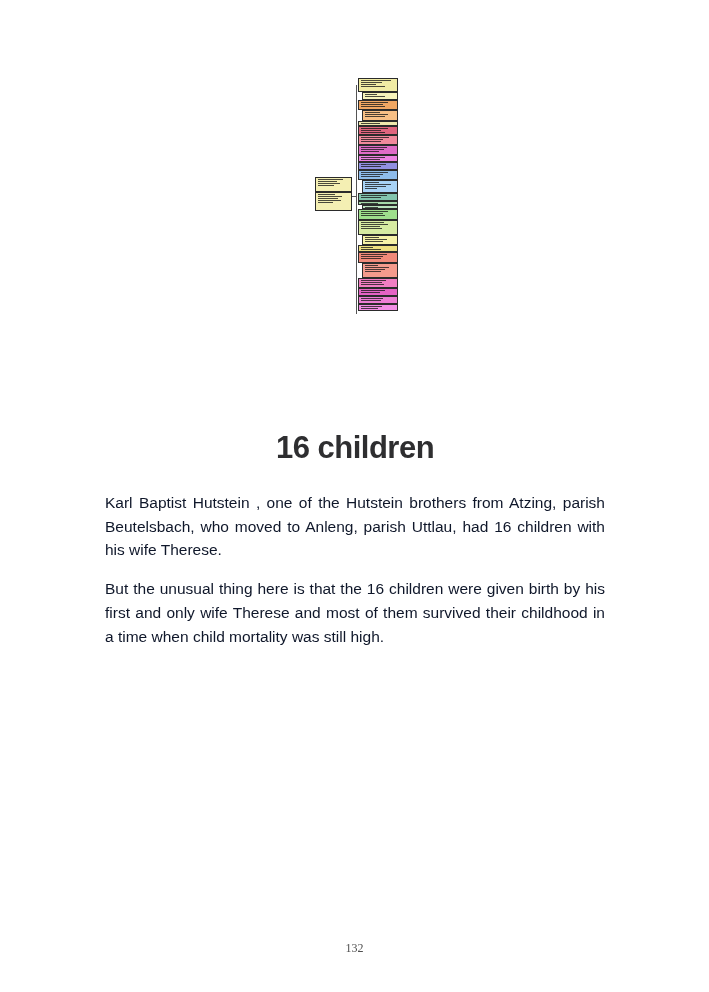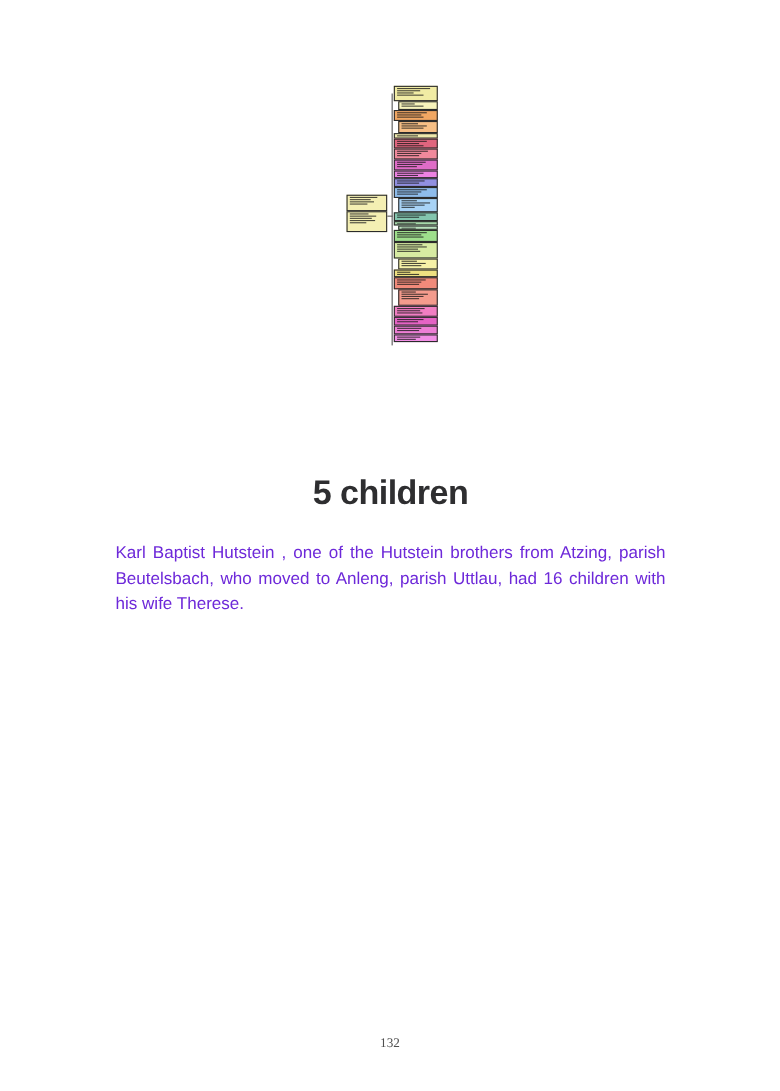--- a/index.html
+++ b/index.html
@@ -31,21 +31,21 @@
     position:absolute;left:105px;top:429px;width:500px;
   }
   .title{
     margin:0 0 24px 0;
     font-size:31px;line-height:38px;font-weight:700;
     color:#2e2e30;text-align:center;letter-spacing:-0.5px;
   }
   .body-text p{
     margin:0 0 15px 0;
     font-size:15.5px;line-height:23.7px;
-    color:#6d28d9;
+    color:#0f172a;
     text-align:justify;
   }
   .pagenum{
     position:absolute;left:0;top:941px;width:709px;
     text-align:center;
     font-family:"Liberation Serif", serif;
     font-size:12px;color:#4f4f4f;
   }
 </style>
 </head>
@@ -184,21 +184,22 @@
           <div class="tline" style="width: 58%;"></div>
         </div>
         <div class="pbox" style="background: rgb(242, 142, 229); height: 7px; border-color: rgb(43, 43, 43);">
           <div class="tline" style="width: 62%;"></div>
           <div class="tline" style="width: 50%;"></div>
         </div>
       </div>
   </div>
 
   <div class="text-block">
-    <h1 class="title">5 children</h1>
+    <h1 class="title">16 children</h1>
     <div class="body-text">
       <p>Karl Baptist Hutstein , one of the Hutstein brothers from Atzing, parish Beutelsbach, who moved to Anleng, parish Uttlau, had 16 children with his wife Therese.</p>
+      <p>But the unusual thing here is that the 16 children were given birth by his first and only wife Therese and most of them survived their childhood in a time when child mortality was still high.</p>
     </div>
   </div>
 
   <div class="pagenum">132</div>
 
 </div>
 
 </body></html>

